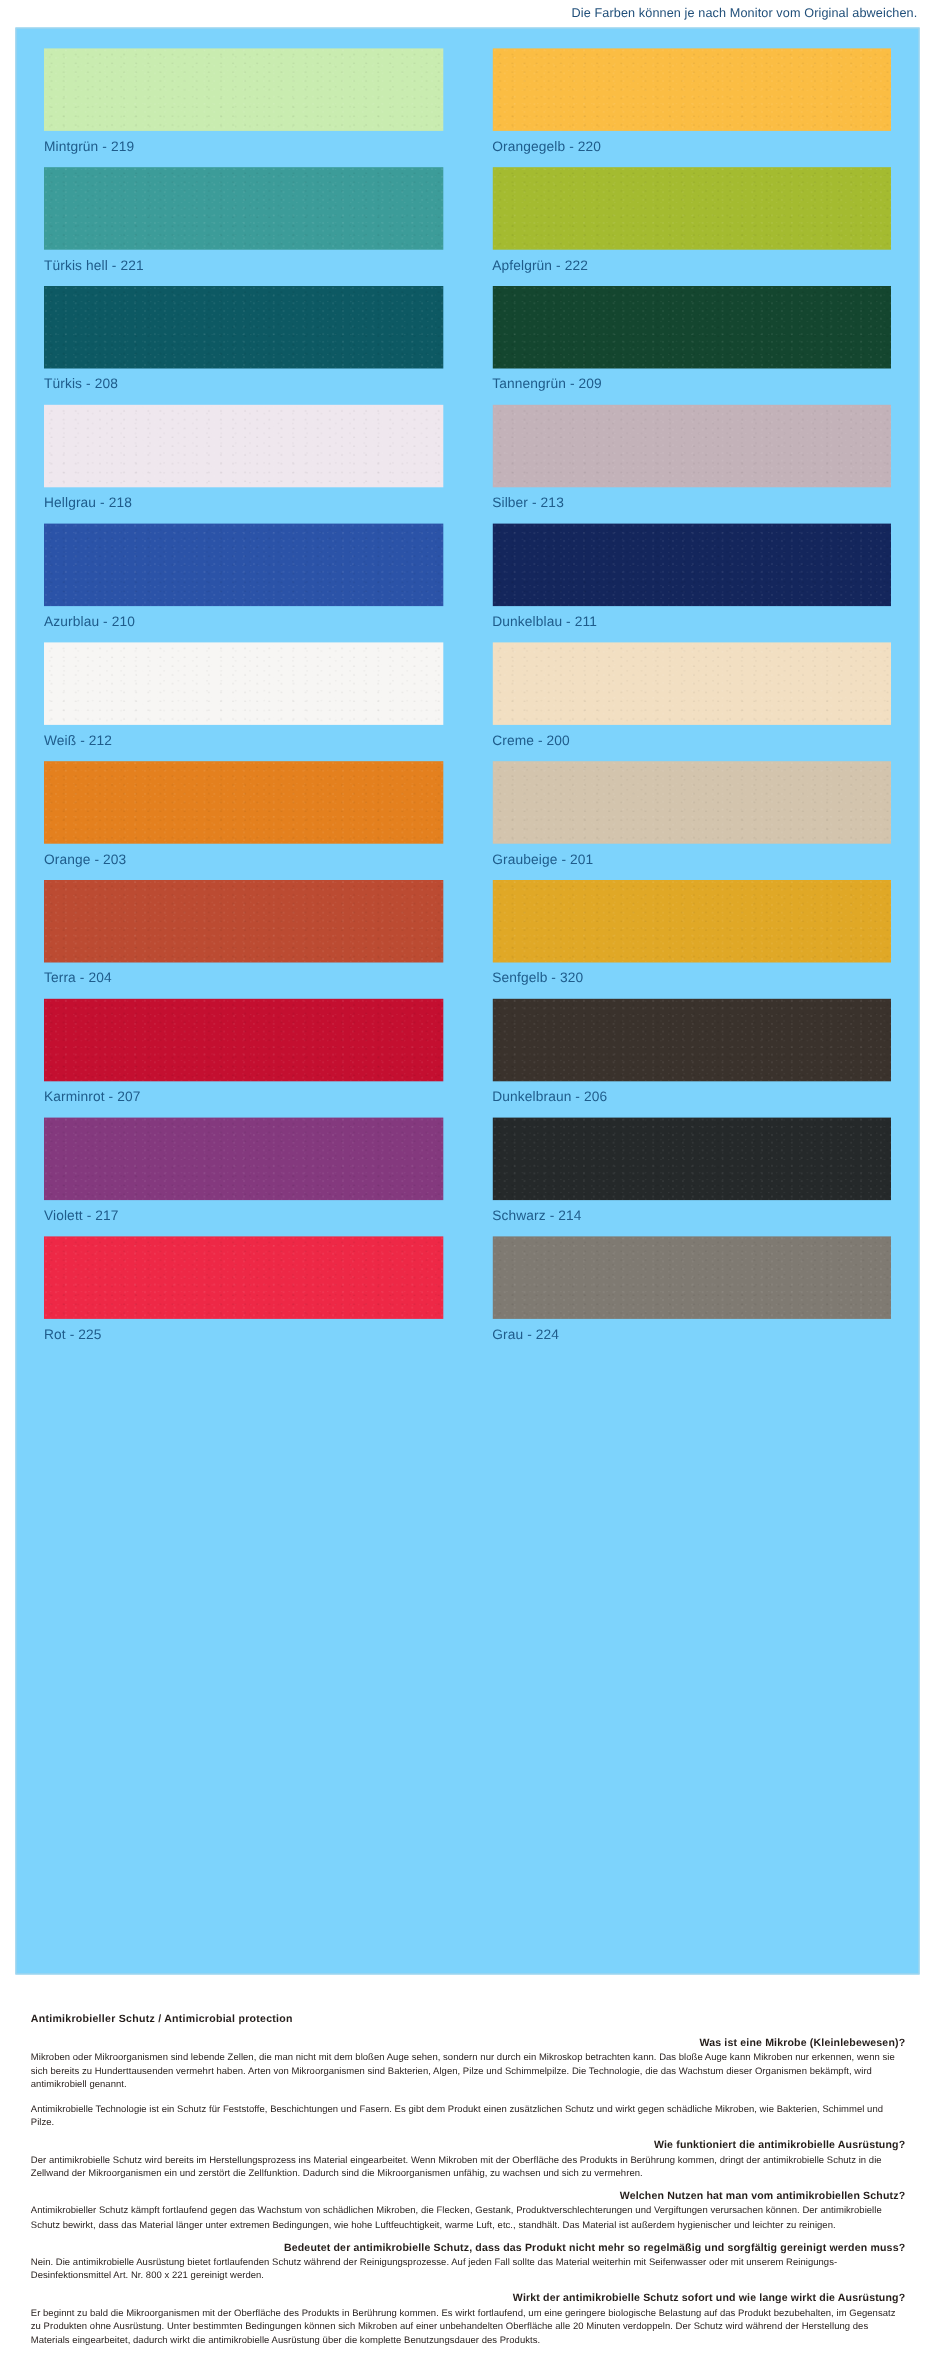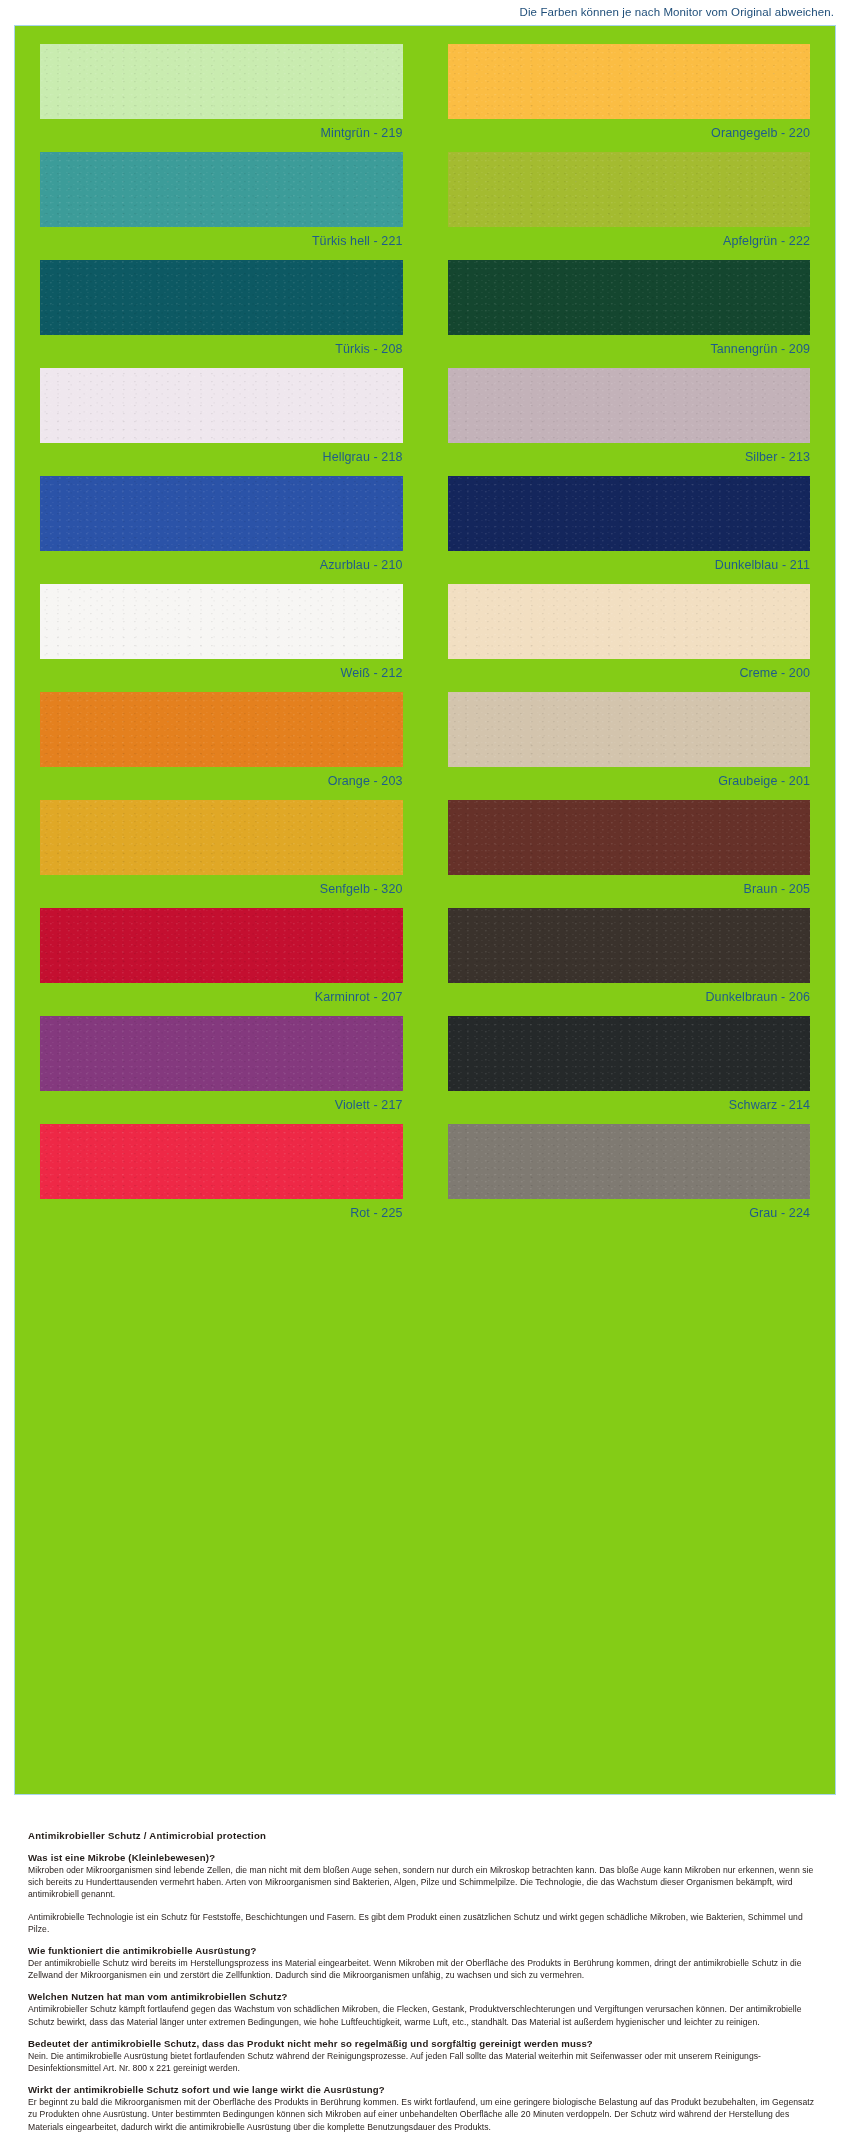--- a/index.html
+++ b/index.html
@@ -29,23 +29,22 @@
   }
 
   
   .swatch-panel {
     position: absolute;
     left: 14px;
     top: 25px;
     width: 822px;
     height: 1770px;
     border: 1px solid #a8d5ea;
-    background: #84cc16;
+    background: #7dd3fc;
     padding: 18px 0 0 0;
-    text-align: right;
   }
   .swatch-grid {
     display: grid;
     grid-template-columns: 1fr 1fr;
     column-gap: 45px;
     row-gap: 0px;
     padding: 0 25px 0 25px;
   }
   .swatch-cell {
     height: 108px;
@@ -95,20 +94,21 @@
     font-weight: bold;
     letter-spacing: 0.25px;
     margin-bottom: 11px;
   }
   .info-section { margin-bottom: 10px; }
   .info-q {
     font-size: 9.6px;
     font-weight: bold;
     letter-spacing: 0.15px;
     margin-bottom: 1px;
+    text-align: right;
   }
   .info-a {
     font-size: 8.6px;
     line-height: 1.42;
     letter-spacing: 0.05px;
     color: #2b2320;
   }
 </style>
 </head>
 <body>
@@ -169,26 +169,26 @@
         </div>
         <div class="swatch-cell">
           <div class="swatch-chip" style="background-color: rgb(228, 128, 30);"></div>
           <div class="swatch-label">Orange - 203</div>
         </div>
         <div class="swatch-cell">
           <div class="swatch-chip" style="background-color: rgb(211, 196, 173);"></div>
           <div class="swatch-label">Graubeige - 201</div>
         </div>
         <div class="swatch-cell">
+          <div class="swatch-chip" style="background-color: rgb(188, 75, 50);"></div>
+          <div class="swatch-label">Terra - 204</div>
+        </div>
+        <div class="swatch-cell">
           <div class="swatch-chip" style="background-color: rgb(224, 168, 38);"></div>
           <div class="swatch-label">Senfgelb - 320</div>
-        </div>
-        <div class="swatch-cell">
-          <div class="swatch-chip" style="background-color: rgb(102, 49, 41);"></div>
-          <div class="swatch-label">Braun - 205</div>
         </div>
         <div class="swatch-cell">
           <div class="swatch-chip" style="background-color: rgb(196, 15, 48);"></div>
           <div class="swatch-label">Karminrot - 207</div>
         </div>
         <div class="swatch-cell">
           <div class="swatch-chip" style="background-color: rgb(58, 50, 44);"></div>
           <div class="swatch-label">Dunkelbraun - 206</div>
         </div>
         <div class="swatch-cell">

